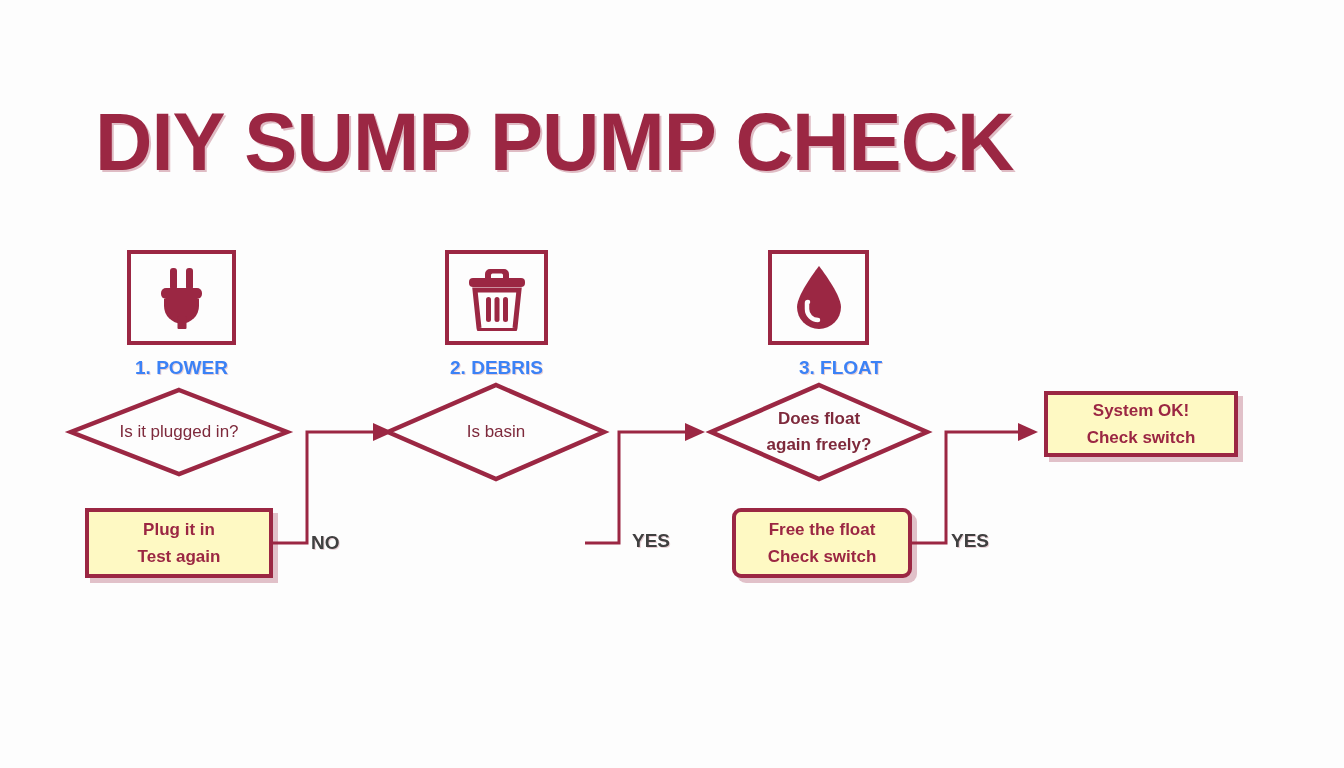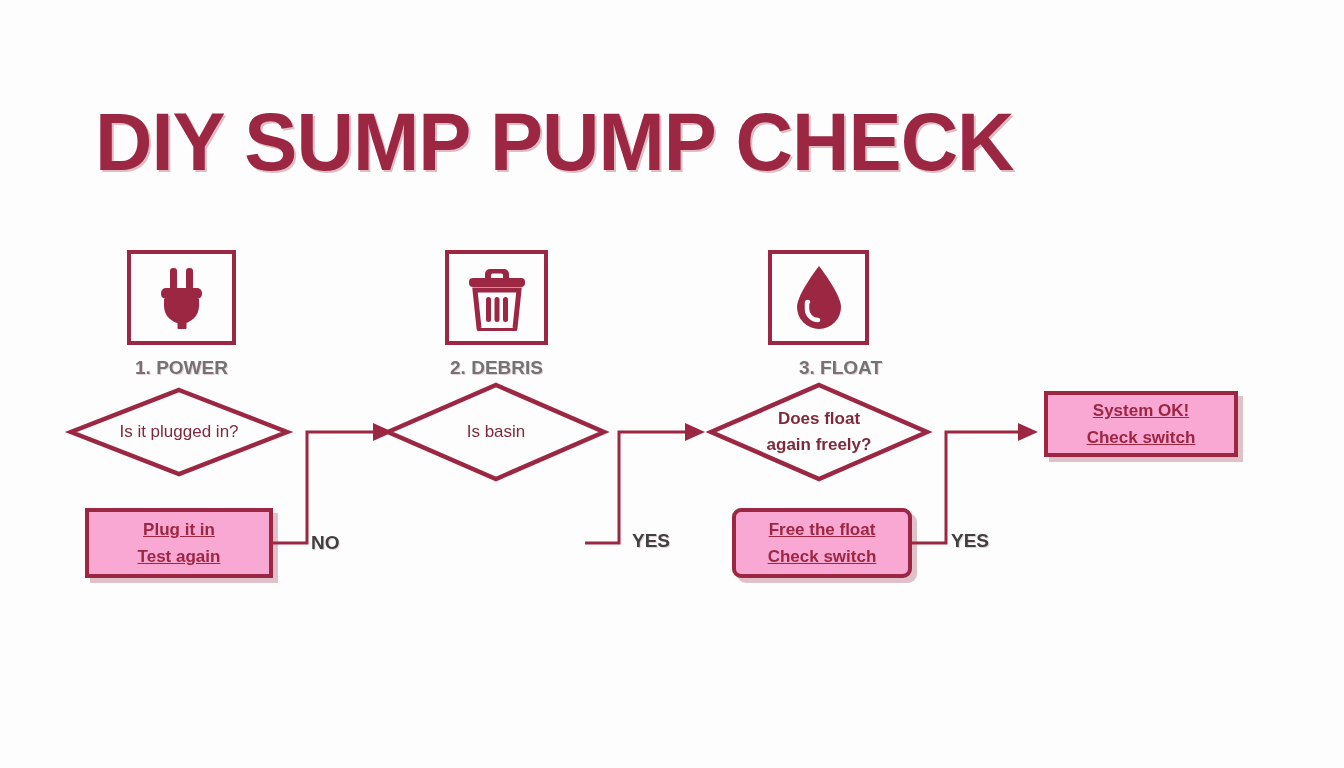--- a/index.html
+++ b/index.html
@@ -46,21 +46,21 @@
     background: #fdfdfd;
     box-sizing: border-box;
     display: flex;
     align-items: center;
     justify-content: center;
   }
   .step-label {
     position: absolute;
     font-size: 19px;
     font-weight: bold;
-    color: #737373;
+    color: #3b82f6;
     text-align: center;
     white-space: nowrap;
     text-shadow: 1px 1px 0 rgba(155,39,67,0.22);
   }
 
   
   .diamond-wrap {
     position: absolute;
   }
   .diamond-wrap svg {
@@ -87,33 +87,32 @@
   }
   .diamond-text.bolder {
     font-weight: bold;
     font-size: 17px;
   }
 
   
   .rect-box {
     position: absolute;
     border: 4px solid #9B2743;
-    background: #f9a8d4;
+    background: #fef9c3;
     box-sizing: border-box;
     display: flex;
     flex-direction: column;
     align-items: center;
     justify-content: center;
     font-size: 17px;
     font-weight: bold;
     color: #9B2743;
     line-height: 1.6;
     text-align: center;
     box-shadow: 5px 5px 0 rgba(155,39,67,0.28);
-    text-decoration: underline;
   }
   .rect-box .ln {
     white-space: nowrap;
   }
 
   
   .conn {
     position: absolute;
     overflow: visible;
   }

